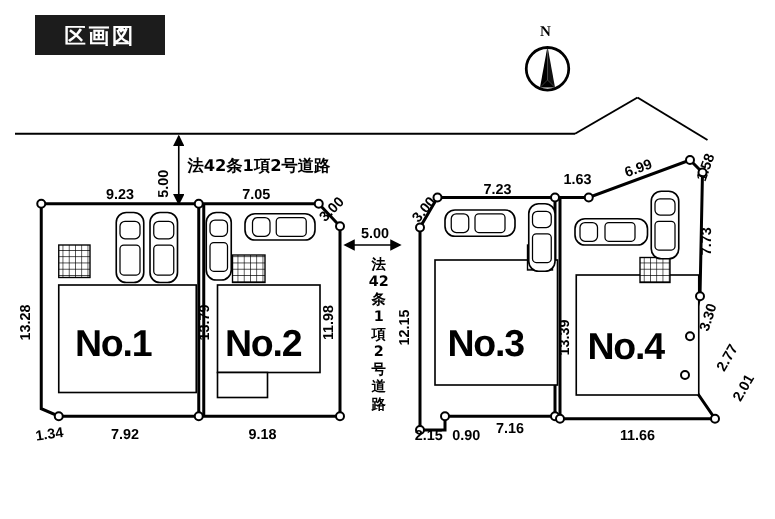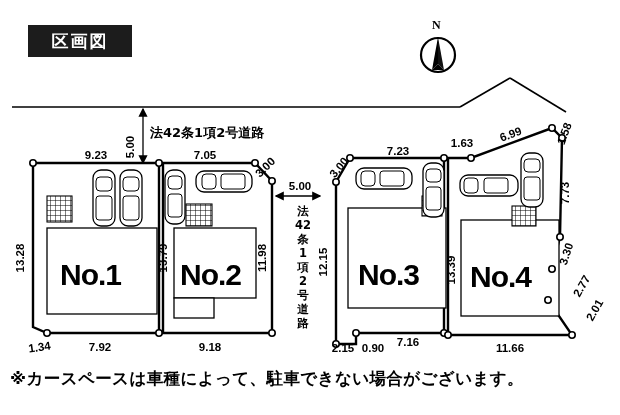--- a/index.html
+++ b/index.html
@@ -8,21 +8,21 @@
     background:#ffffff;
     font-family:"Liberation Sans","DejaVu Sans",sans-serif;
     color:#000;
     overflow:hidden;
     position:relative;
   }
   #stage{position:absolute;left:0;top:0;width:620px;height:415px;}
   svg#plan{position:absolute;left:0;top:0;width:620px;height:415px;}
 
   .title-box{
-    position:absolute;left:28px;top:25px;
+    position:absolute;left:28px;top:12px;
     width:104px;height:32px;
     background:#1c1c1c;
     display:flex;align-items:center;justify-content:center;
   }
   .title-box span{
     color:#ffffff;
     font-size:17px;
     letter-spacing:2px;
     font-weight:bold;
     font-family:"DejaVu Sans",sans-serif;
@@ -227,15 +227,14 @@
     <text class="dim" x="512" y="138" transform="rotate(-20,512,138)" text-anchor="middle">6.99</text>
     <text class="dim" x="568" y="135" transform="rotate(-70,568,135)" text-anchor="middle">1.58</text>
     <text class="dim" x="455" y="270" transform="rotate(-90,455,270)" text-anchor="middle">13.39</text>
     <text class="dim" x="569" y="193" transform="rotate(-90,569,193)" text-anchor="middle">7.73</text>
     <text class="dim" x="570" y="255" transform="rotate(-72,570,255)" text-anchor="middle">3.30</text>
     <text class="dim" x="585" y="288" transform="rotate(-60,585,288)" text-anchor="middle">2.77</text>
     <text class="dim" x="598" y="312" transform="rotate(-60,598,312)" text-anchor="middle">2.01</text>
     <text class="dim" x="510" y="352" text-anchor="middle">11.66</text>
   </svg>
 
-  <div class="footnote">※カースペースは車種によって、駐車できない場合がございます。</div>
 
 </div>
 
 </body></html>

